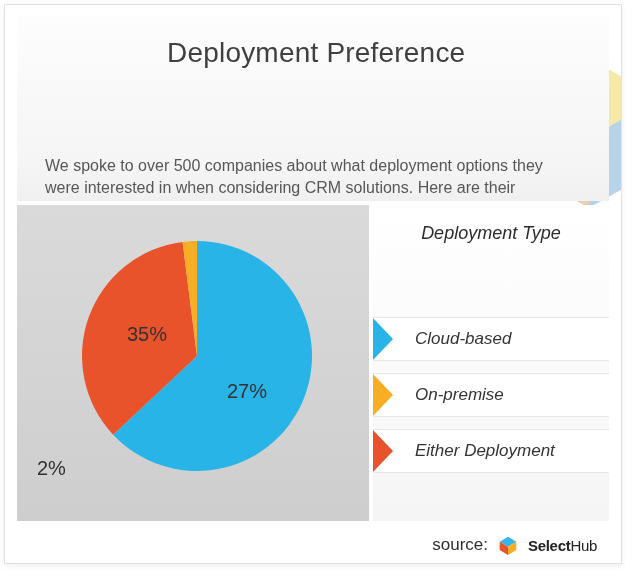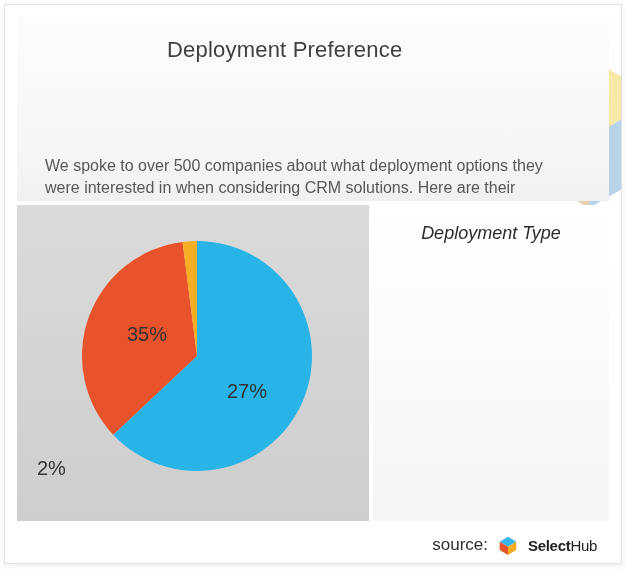--- a/index.html
+++ b/index.html
@@ -32,21 +32,21 @@
   
   .header-area {
     position: absolute;
     left: 12px; top: 10px; right: 12px;
     height: 186px;
     background: linear-gradient(to bottom, #fdfdfd, #f5f5f5 80%, #f0f0f0);
   }
   .title {
     position: absolute;
     left: 150px; top: 22px;
-    font-size: 22px;
+    font-size: 28px;
     font-weight: 400;
     color: #3f3f3f;
     letter-spacing: 0.2px;
   }
   .lead {
     position: absolute;
     left: 28px; top: 100px;
     width: 530px;
     font-size: 16px;
     line-height: 22px;
@@ -153,20 +153,34 @@
           <path d="M 0 0 L 0.9921147013144778 -0.12533323356430465 A 1 1 0 0 1 1 -2.4492935982947064e-16 Z" fill="#f8ae24"></path>
         </svg>
     </div>
     <span class="slice-label" style="left:210px; top:175px;">27%</span>
     <span class="slice-label" style="left:110px; top:118px;">35%</span>
     <span class="slice-label" style="left:20px;  top:252px;">2%</span>
   </div>
 
   <div class="legend-pane">
     <div class="legend-title">Deployment Type</div>
+    <div class="legend-rows" id="legend-rows">
+        <div class="legend-row">
+          <div class="legend-arrow" style="border-left-color: rgb(40, 180, 231);"></div>
+          <span class="legend-text">Cloud-based</span>
+        </div>
+        <div class="legend-row">
+          <div class="legend-arrow" style="border-left-color: rgb(248, 174, 36);"></div>
+          <span class="legend-text">On-premise</span>
+        </div>
+        <div class="legend-row">
+          <div class="legend-arrow" style="border-left-color: rgb(232, 83, 43);"></div>
+          <span class="legend-text">Either Deployment</span>
+        </div>
+      </div>
   </div>
 
   <div class="footer">
     <span>source:</span>
     <svg class="sh-logo-mark" viewBox="0 0 24 24">
       <polygon points="12,2 22,8 12,14 2,8" fill="#37b6e9"></polygon>
       <polygon points="2,8 12,14 12,24 2,18" fill="#e8532b"></polygon>
       <polygon points="22,8 12,14 12,24 22,18" fill="#f8ae24"></polygon>
     </svg>
     <span class="sh-name">

